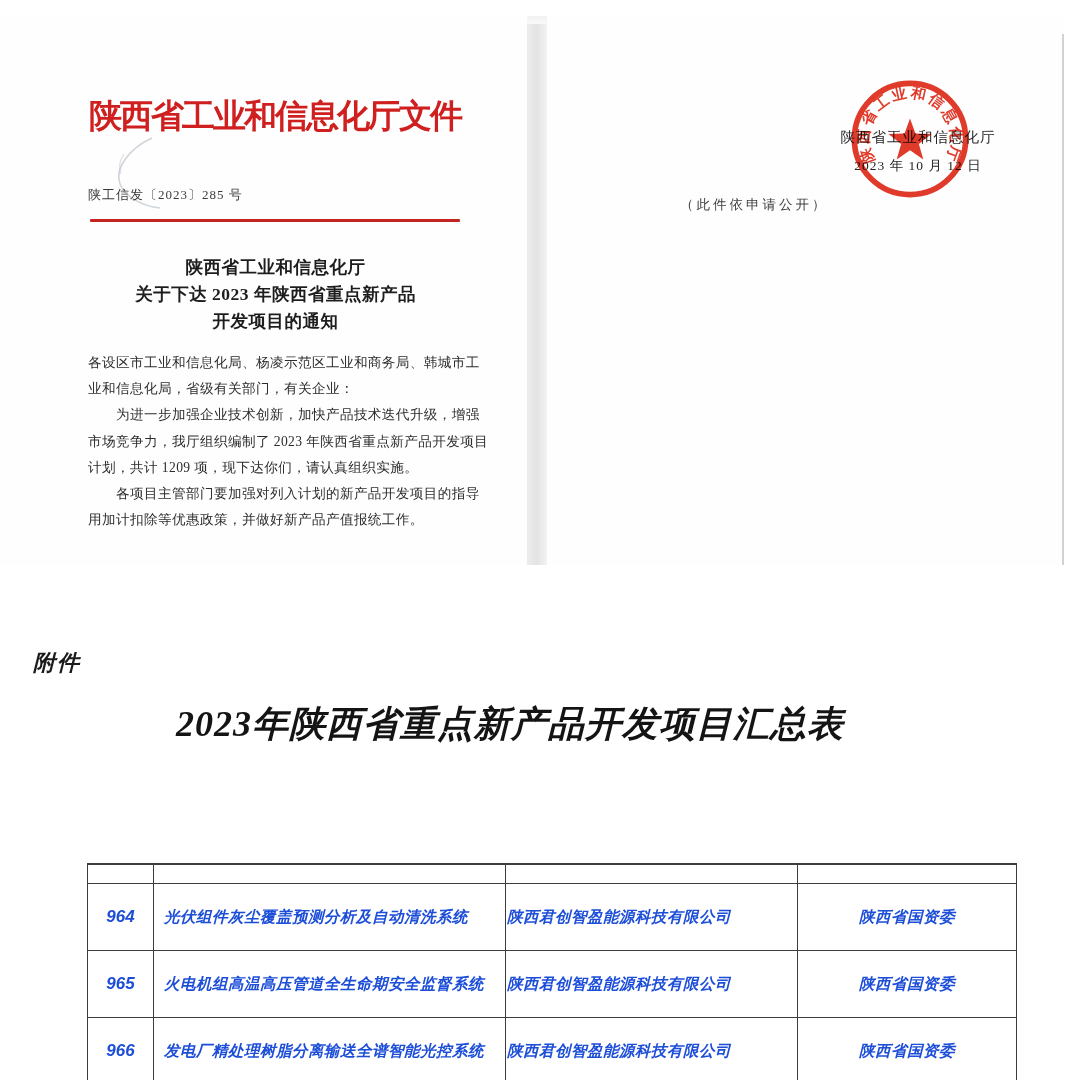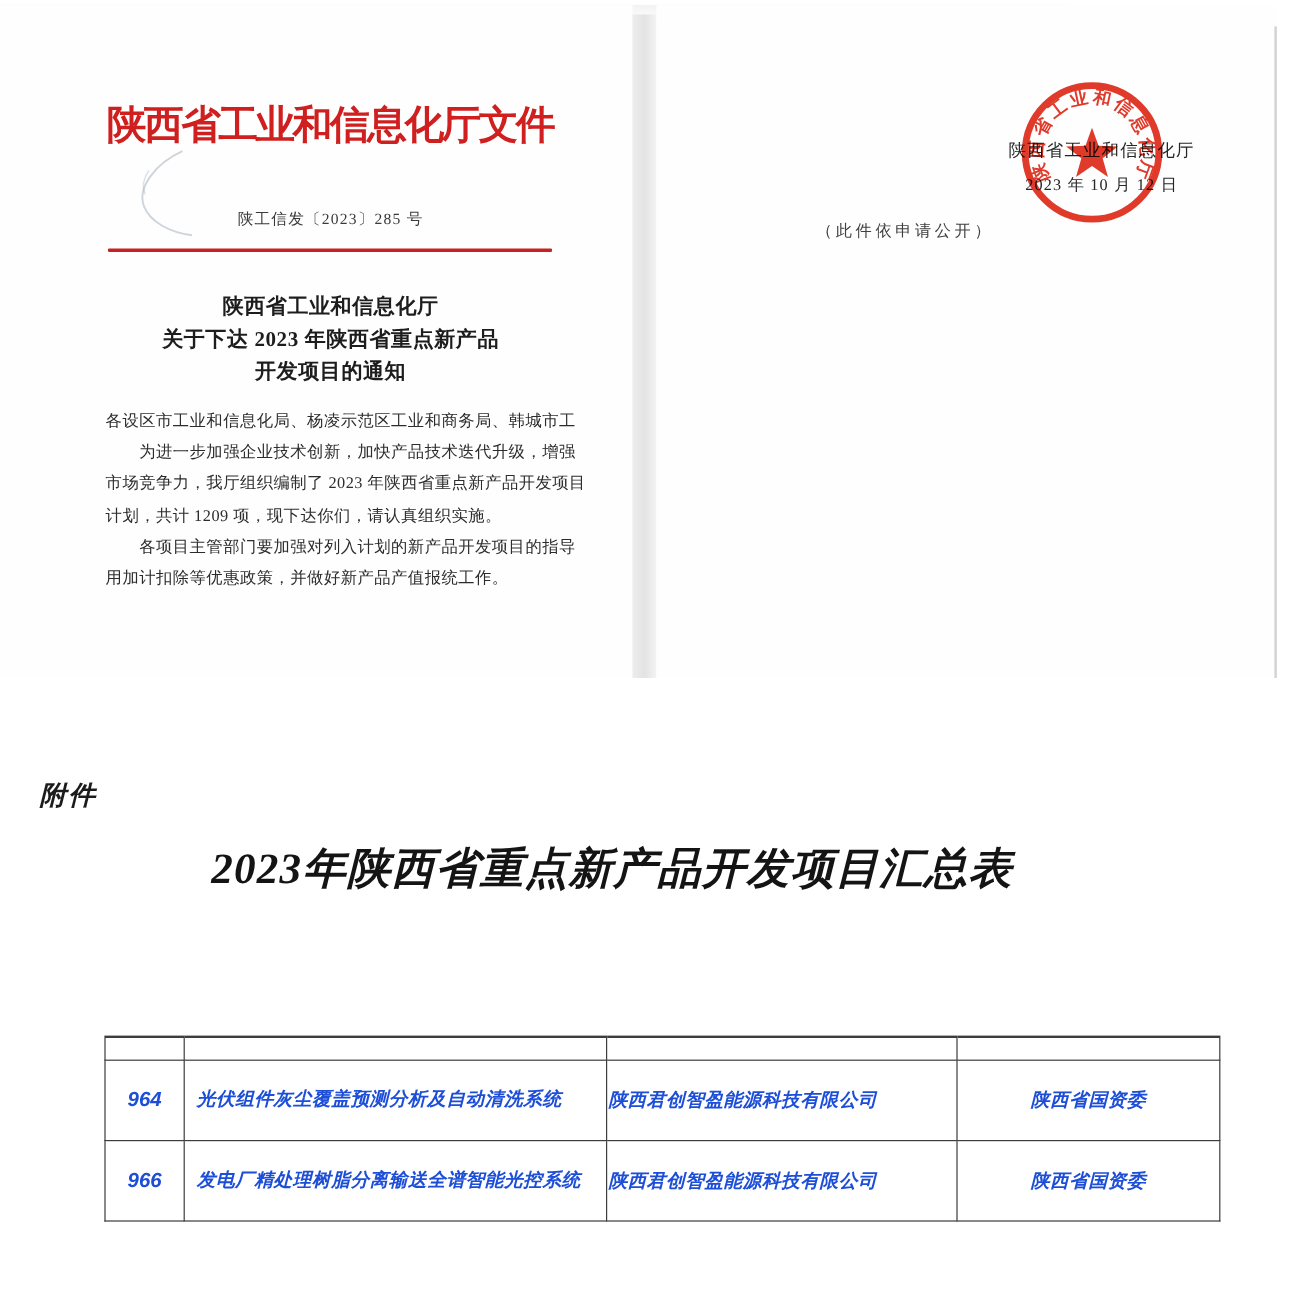--- a/index.html
+++ b/index.html
@@ -3,33 +3,33 @@
 <meta charset="utf-8">
 <style>
   html,body{margin:0;padding:0;background:#ffffff;}
   .stage{
     position:relative;width:1080px;height:1080px;overflow:hidden;
     background:#ffffff;
     font-family:"Liberation Serif","DejaVu Serif",serif;
     color:#222;
   }
   
-  .scan-top{position:absolute;left:0;top:4px;width:888px;height:565px;
+  .scan-top{position:absolute;left:0;top:16px;width:888px;height:565px;
     background:linear-gradient(#f2f2f2,#ffffff 14px);}
   .page-left{position:absolute;left:0;top:0;width:527px;height:565px;background:#fefefe;}
   .page-gap{position:absolute;left:527px;top:8px;width:20px;height:557px;
     background:linear-gradient(90deg,#ededed,#e3e3e3 50%,#f3f3f3);}
   .page-right{position:absolute;left:547px;top:0;width:516px;height:565px;background:#fefefe;}
   .edge-line{position:absolute;left:1062px;top:18px;width:2px;height:1062px;background:#d2d2d2;}
   .seam{position:absolute;left:0;top:585px;width:1080px;height:2px;background:#f3f3f3;}
 
   .banner{position:absolute;left:86px;top:78px;width:378px;text-align:center;
     font-size:33px;font-weight:700;letter-spacing:-2px;color:#cf1f1f;white-space:nowrap;}
   .pencil{position:absolute;left:100px;top:118px;}
-  .docnum{position:absolute;left:88px;top:170px;width:375px;text-align:center;
+  .docnum{position:absolute;left:88px;top:170px;width:375px;text-align:left;
     font-size:13px;letter-spacing:1px;color:#3a3a3a;}
   .redline{position:absolute;left:90px;top:203px;width:370px;height:3px;background:#c52222;border-radius:1px;}
   .doc-title{position:absolute;left:58px;top:238px;width:435px;text-align:center;
     font-size:17.5px;font-weight:700;line-height:27px;color:#1d1d1d;letter-spacing:0.5px;}
   .doc-body{position:absolute;left:88px;top:334px;width:380px;
     font-size:13.6px;line-height:26.2px;color:#2c2c2c;letter-spacing:0.4px;}
   .doc-body div{white-space:nowrap;}
 
   .public-note{position:absolute;left:650px;top:180px;width:180px;
     font-size:13.5px;letter-spacing:3px;color:#3f3f3f;margin-left:30px;}
@@ -79,20 +79,21 @@
       <div class="redline"></div>
 
       <div class="doc-title">
         <div>陕西省工业和信息化厅</div>
         <div>关于下达 2023 年陕西省重点新产品</div>
         <div>开发项目的通知</div>
       </div>
 
       <div class="doc-body">
         <div>各设区市工业和信息化局、杨凌示范区工业和商务局、韩城市工</div>
+        <div>业和信息化局，省级有关部门，有关企业：</div>
         <div>　　为进一步加强企业技术创新，加快产品技术迭代升级，增强</div>
         <div>市场竞争力，我厅组织编制了 2023 年陕西省重点新产品开发项目</div>
         <div>计划，共计 1209 项，现下达你们，请认真组织实施。</div>
         <div>　　各项目主管部门要加强对列入计划的新产品开发项目的指导</div>
         <div>用加计扣除等优惠政策，并做好新产品产值报统工作。</div>
       </div>
     </div>
 
     <div class="page-gap"></div>
 
@@ -131,20 +132,26 @@
           <td class="c-company"></td>
           <td class="c-dept"></td>
         </tr>
         <tr class="data">
           <td class="c-no">964</td>
           <td class="c-project">光伏组件灰尘覆盖预测分析及自动清洗系统</td>
           <td class="c-company">陕西君创智盈能源科技有限公司</td>
           <td class="c-dept">陕西省国资委</td>
         </tr>
         <tr class="data">
+          <td class="c-no">965</td>
+          <td class="c-project">火电机组高温高压管道全生命期安全监督系统</td>
+          <td class="c-company">陕西君创智盈能源科技有限公司</td>
+          <td class="c-dept">陕西省国资委</td>
+        </tr>
+        <tr class="data">
           <td class="c-no">966</td>
           <td class="c-project">发电厂精处理树脂分离输送全谱智能光控系统</td>
           <td class="c-company">陕西君创智盈能源科技有限公司</td>
           <td class="c-dept">陕西省国资委</td>
         </tr>
       </tbody>
     </table>
   </section>
 
 </div>

